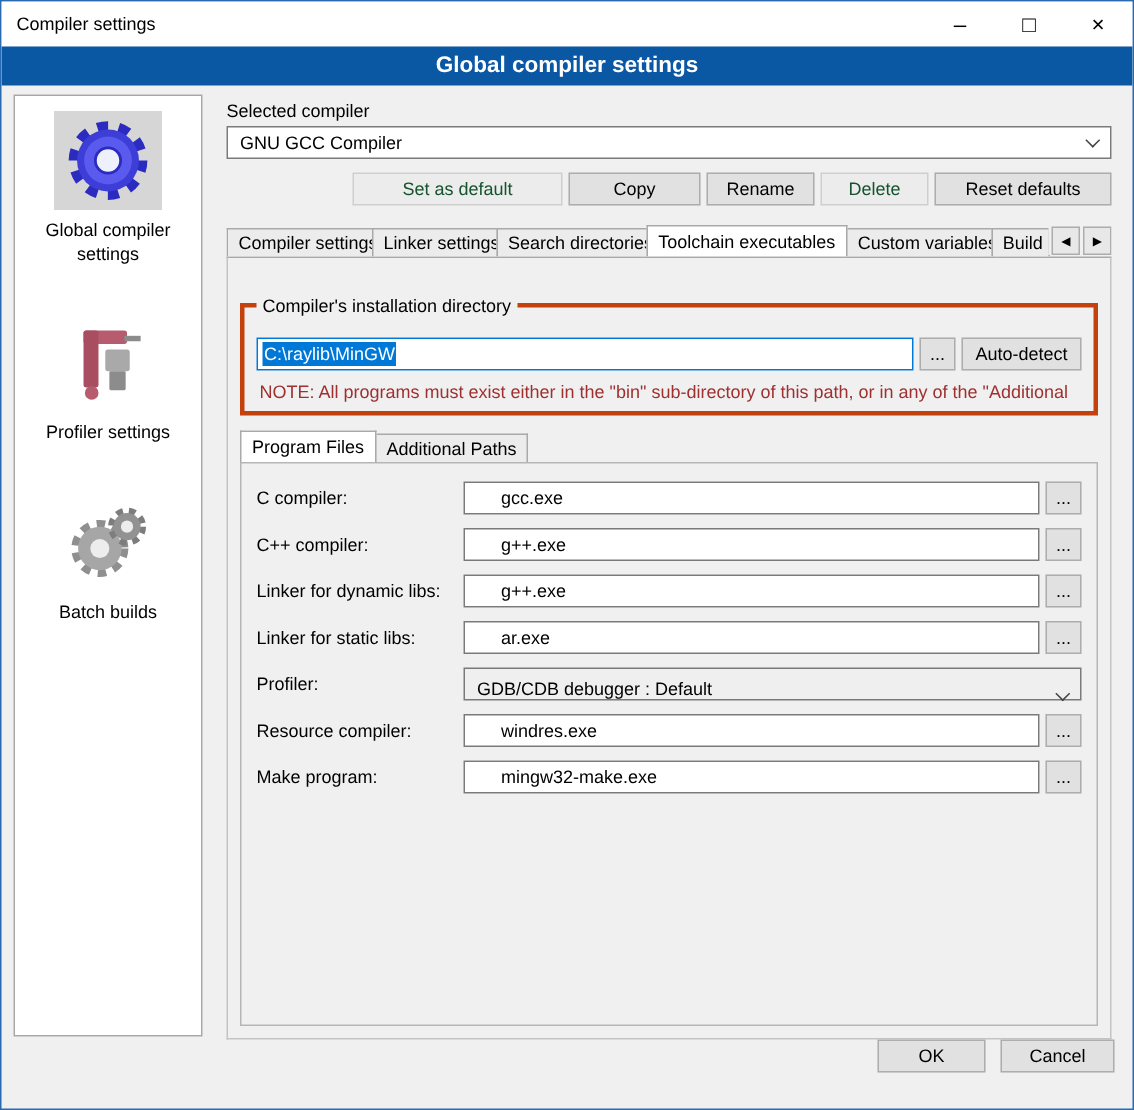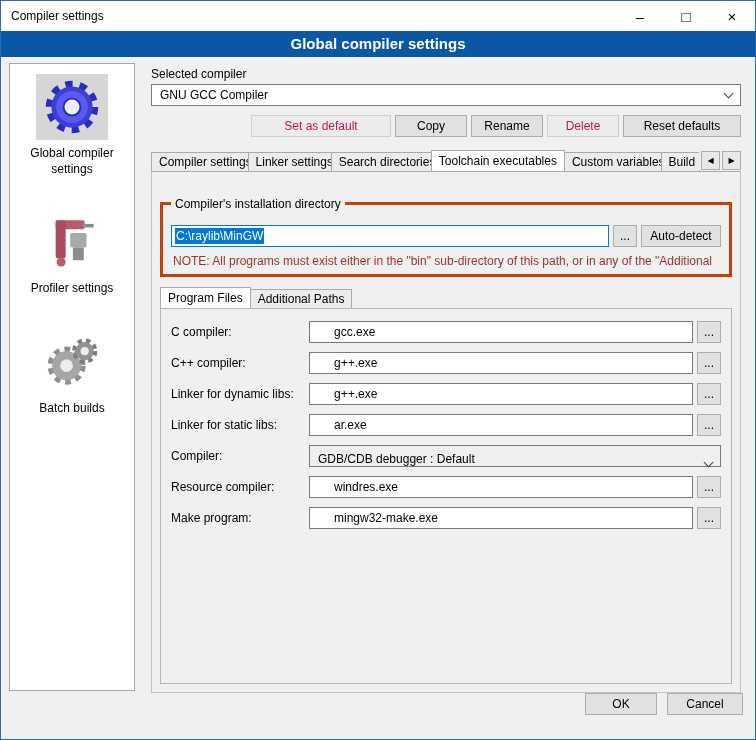--- a/index.html
+++ b/index.html
@@ -24,22 +24,22 @@
   .side-item.selected .side-icon { background:#d6d6d6; }
   .side-label { text-align:center; font-size:12px; margin-top:6px; line-height:1.3; padding:0 4px; }
   
   .main { position:absolute; left:150px; top:60px; width:590px; height:632px; display:flex; flex-direction:column; }
   .field-caption { margin:6px 0 3px 0; }
   .combo { height:22px; border:1px solid #7a7a7a; background:#fff; display:flex; align-items:center; padding:0 8px 0 8px; position:relative; }
   .combo .combo-text { flex:1; white-space:nowrap; overflow:hidden; }
   .chev { width:7px; height:7px; border-right:1.5px solid #444; border-bottom:1.5px solid #444; transform:rotate(45deg); margin-top:-4px; flex:0 0 auto; }
   .btnrow { margin-top:9px; display:flex; justify-content:flex-end; gap:4px; }
   .btn { height:22px; background:#e1e1e1; border:1px solid #adadad; font-size:12px; display:flex; align-items:center; justify-content:center; white-space:nowrap; cursor:default; }
-  .btn.disabled { color:#be185d; background:#ececec; border-color:#cfcfcf; }
-  .w-setdef{width:140px}.w-copy{width:72px}.w-ren{width:72px}.w-del{width:72px}.w-reset{width:118px}
+  .btn.disabled { color:#14532d; background:#ececec; border-color:#cfcfcf; }
+  .w-setdef{width:140px}.w-copy{width:88px}.w-ren{width:72px}.w-del{width:72px}.w-reset{width:118px}
   .w-ok{width:72px}.w-cancel{width:76px}
   
   .tabstrip { margin-top:13px; height:21px; position:relative; display:flex; align-items:flex-end; padding-right:42px; overflow:hidden; }
   .tab { height:19px; line-height:18px; padding:0 7px; background:#ececec; border:1px solid #a9a9a9; border-bottom:none; margin-right:-1px; white-space:nowrap; overflow:hidden; cursor:default; flex:0 1 auto; }
   .tab.active { background:#fff; height:21px; line-height:20px; position:relative; z-index:2; flex-shrink:0; }
   .tab-scrollers { position:absolute; right:0; top:1px; display:flex; gap:2px; background:#f0f0f0; padding-left:2px; }
   .tab-scroll { width:19px; height:19px; border:1px solid #adadad; background:#e8e8e8; font-size:8px; display:flex; align-items:center; justify-content:center; cursor:default; }
   
   .page { flex:1; border:1px solid #c3c3c3; border-top:1px solid #a9a9a9; background:#f0f0f0; padding:8px; display:flex; flex-direction:column; min-height:0; }
   .groupbox { position:relative; border:3px solid #c2410c; margin-top:22px; padding:20px 8px 6px 8px; }
@@ -206,21 +206,21 @@
 
         <div class="frow">
           <div class="f-label">Linker for static libs:</div>
           <div class="f-ctrl">
             <div class="f-input">ar.exe</div>
             <div class="btn f-dots dots-btn">...</div>
           </div>
         </div>
 
         <div class="frow">
-          <div class="f-label">Compiler:</div>
+          <div class="f-label">Profiler:</div>
           <div class="f-ctrl">
             <div class="f-combo">
               <span class="combo-text">GDB/CDB debugger : Default</span>
               <span class="chev"></span>
             </div>
           </div>
         </div>
 
         <div class="frow">
           <div class="f-label">Resource compiler:</div>

